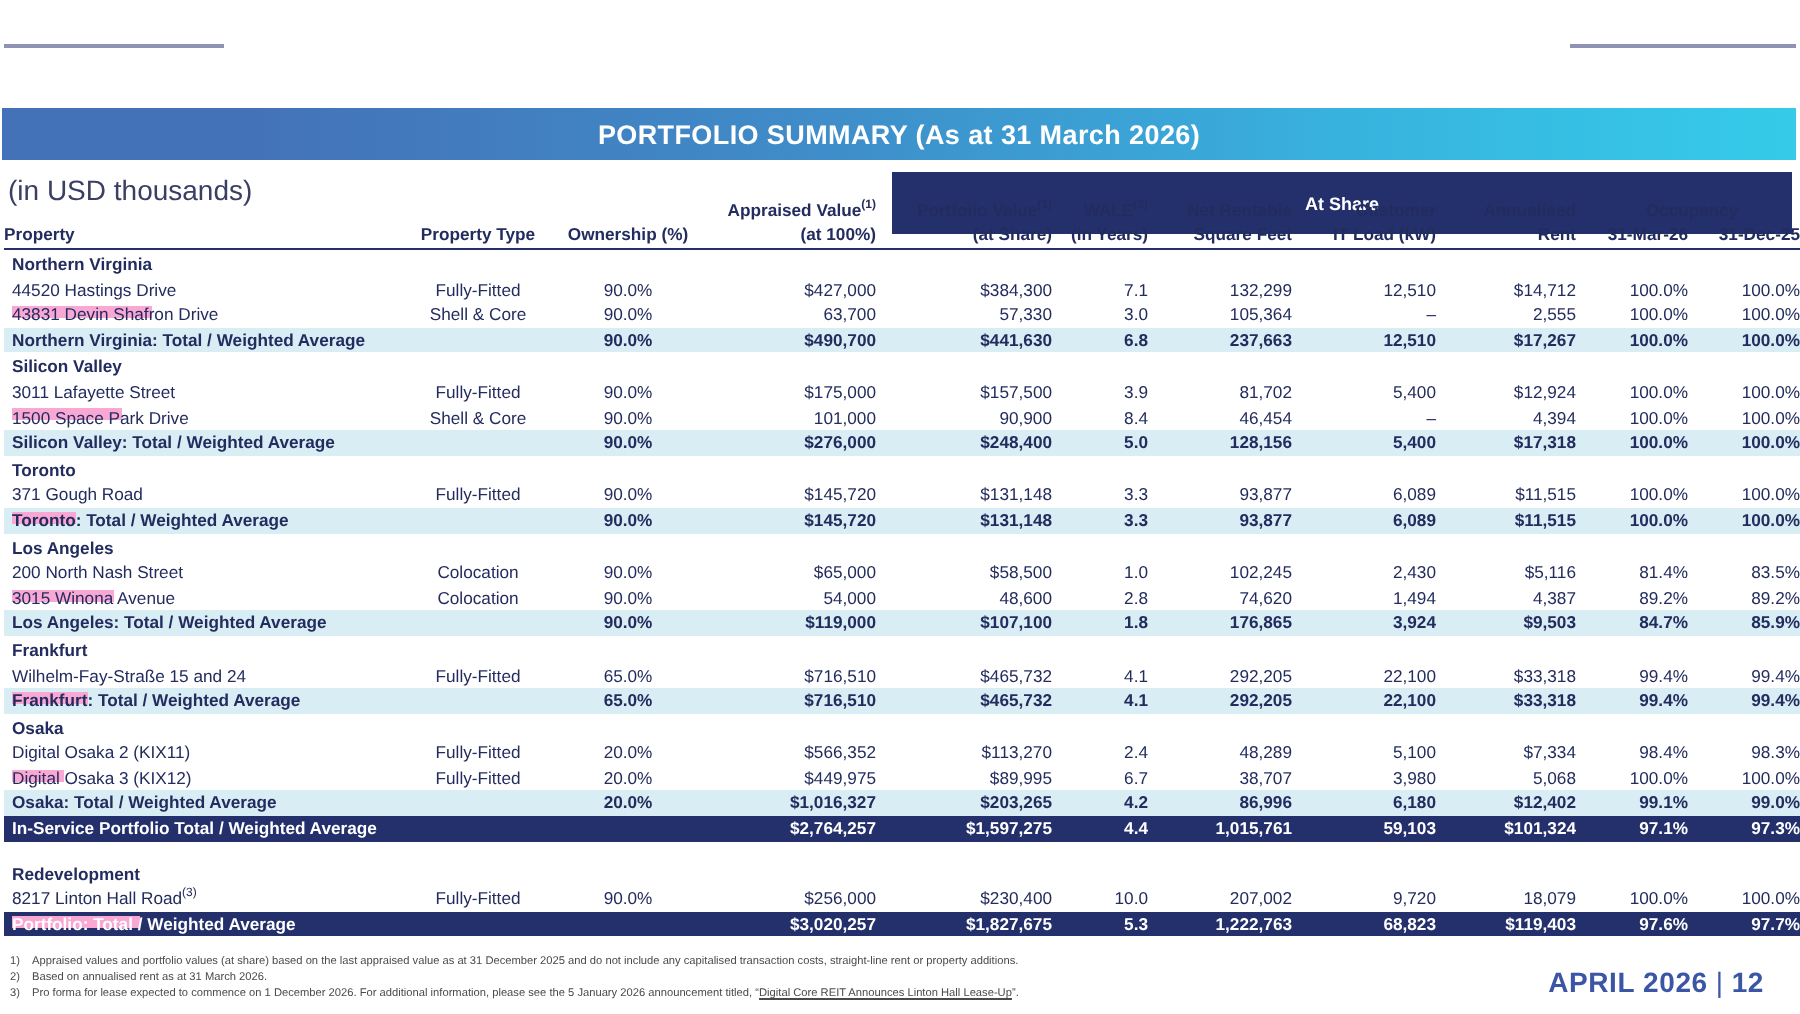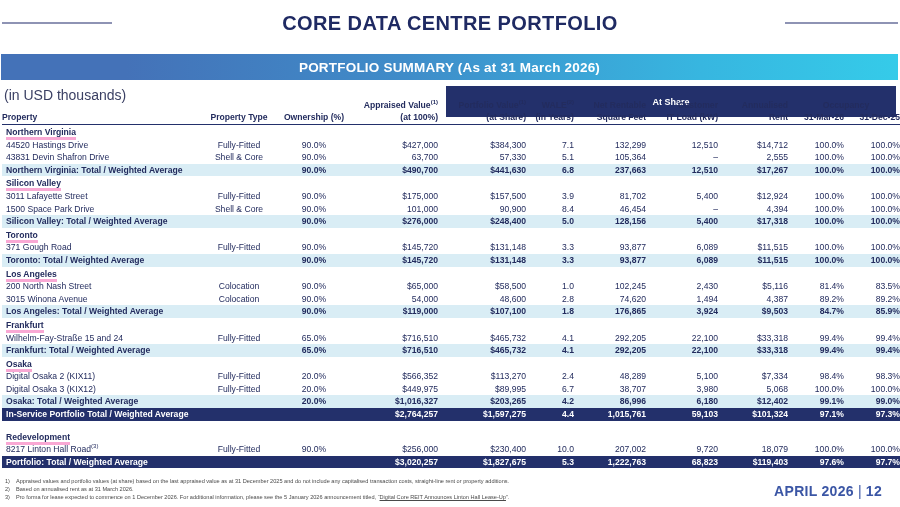--- a/index.html
+++ b/index.html
@@ -141,22 +141,22 @@
   tbody td {
     padding: 0 4px 0 0;
     line-height: 12.6px;
     white-space: nowrap;
   }
   tr.market-row td {
     font-weight: bold;
     padding-top: 1px;
   }
   .market-name {
-    border-bottom: 3px solid #f9a8d4;
-    padding-bottom: 0px;
+    border-bottom: 6px solid #f9a8d4;
+    padding-bottom: 16px;
   }
   tr.subtotal-row { background: #d9edf5; }
   tr.subtotal-row td { font-weight: bold; }
   tr.grand-row { background: #23306b; }
   tr.grand-row td { color: #ffffff; font-weight: bold; }
   tr.spacer-row { height: 9px; background: #ffffff; }
   tr.spacer-row td { border: none; }
 
   
   .footnotes {
@@ -183,21 +183,20 @@
   .footer-right .sep { padding: 0 4px; font-weight: normal; }
 </style>
 </head>
 <body>
 
 <div class="page">
 
   <div class="title-band">
     <div class="title-rule left"></div>
     <div class="title-rule right"></div>
-    <div class="deck-title">CORE DATA CENTRE PORTFOLIO</div>
   </div>
 
   <div class="summary-bar">
     <span class="summary-bar-text">PORTFOLIO SUMMARY (As at 31 March 2026)</span>
   </div>
 
   <div class="units-note">(in USD thousands)</div>
 
   <div class="at-share-band">At Share</div>
 
@@ -268,21 +267,21 @@
           <td class="num">$14,712</td>
           <td class="num">100.0%</td>
           <td class="num">100.0%</td>
         </tr>
         <tr>
           <td class="td-prop">43831 Devin Shafron Drive</td>
           <td class="ctr">Shell &amp; Core</td>
           <td class="ctr">90.0%</td>
           <td class="num">63,700</td>
           <td class="num">57,330</td>
-          <td class="num">5.1</td>
+          <td class="num">3.0</td>
           <td class="num">105,364</td>
           <td class="num">–</td>
           <td class="num">2,555</td>
           <td class="num">100.0%</td>
           <td class="num">100.0%</td>
         </tr>
         <tr class="subtotal-row">
           <td class="td-prop">Northern Virginia: Total / Weighted Average</td>
           <td class="ctr"></td>
           <td class="ctr">90.0%</td>

